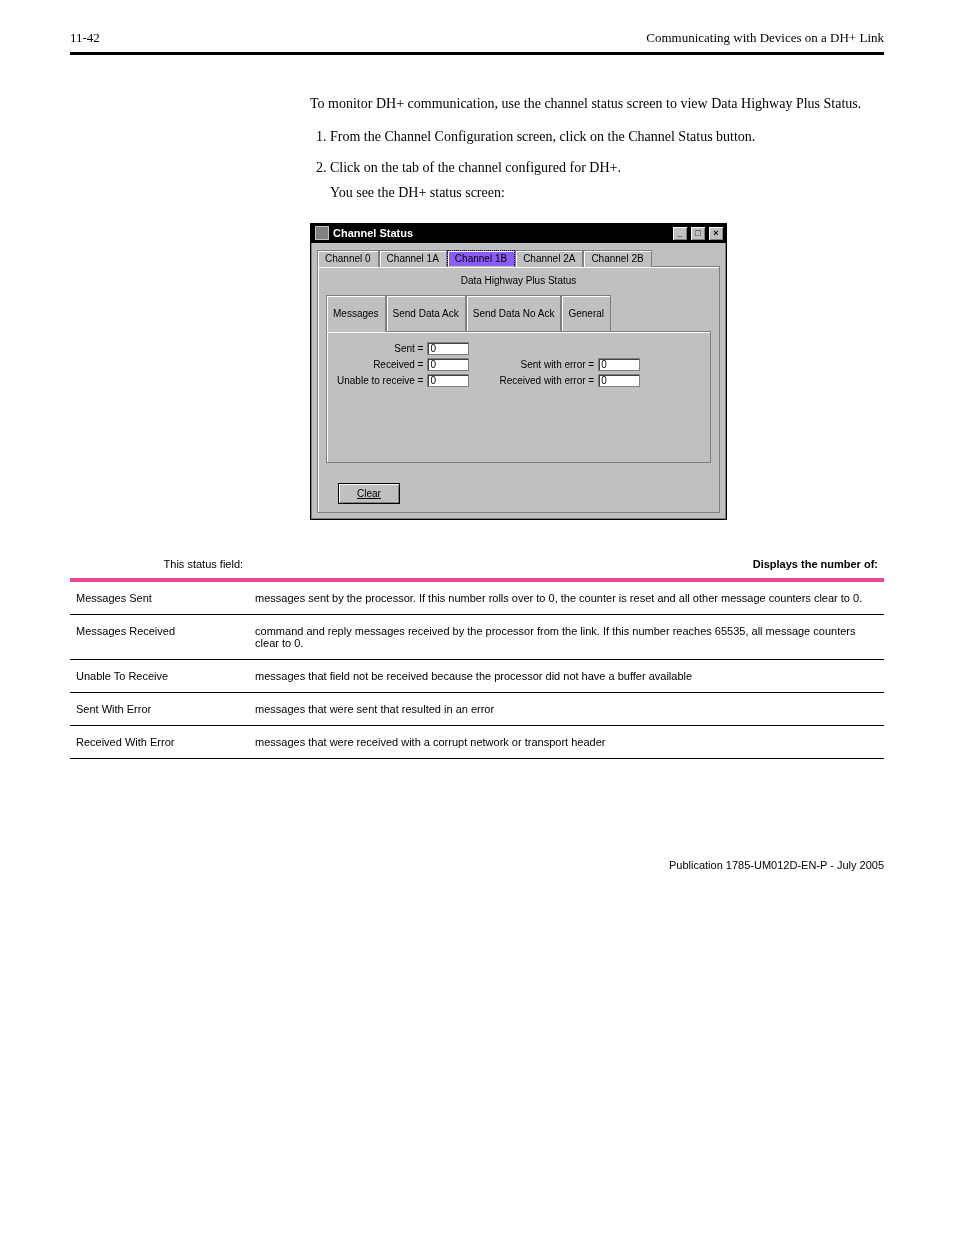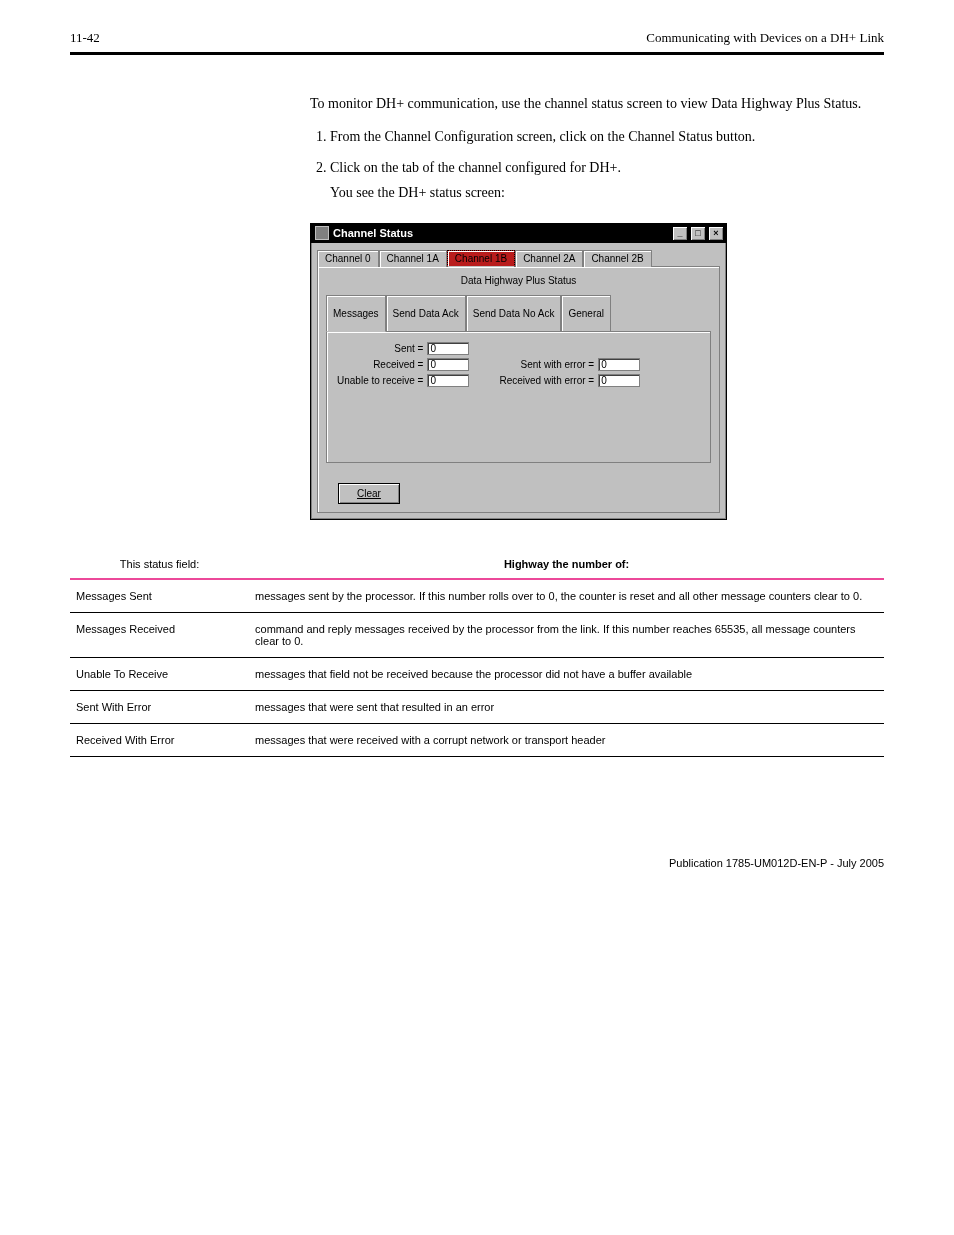--- a/index.html
+++ b/index.html
@@ -101,21 +101,21 @@
     background: #c0c0c0;
     margin-right: 0;
     box-shadow: inset 1px 1px 0 #fff;
     cursor: default;
   }
   .tab.active {
     border: 1px dotted #000;
     border-bottom: 1px solid #c0c0c0;
     position: relative;
     z-index: 2;
-    background: #b91c1c;
+    background: #8b5cf6;
   }
   .outer-panel {
     border: 1px solid #808080;
     box-shadow: inset 1px 1px 0 #fff;
     padding: 8px;
   }
   .panel-title {
     text-align: center;
     margin-bottom: 8px;
   }
@@ -188,24 +188,24 @@
 
   
   table.status-table {
     width: 100%;
     border-collapse: collapse;
     font-family: Arial, Helvetica, sans-serif;
     font-size: 11px;
     margin-top: 10px;
   }
   table.status-table th {
-    text-align: center;
+    text-align: right;
     font-weight: bold;
     padding: 8px 6px 8px 6px;
-    border-bottom: 2px solid #ec4899;
+    border-bottom: 4px solid #ec4899;
   }
   table.status-table td {
     vertical-align: top;
     padding: 10px 6px 10px 6px;
     border-bottom: 1px solid #000;
   }
   table.status-table .col1 { width: 22%; font-weight: normal; }
   .footer {
     margin-top: 100px;
     text-align: right;
@@ -294,21 +294,21 @@
           <span class="btn3d"><span class="u">Clear</span></span>
         </div>
       </div>
     </div>
   </div>
 
   <table class="status-table">
     <thead>
       <tr>
         <th class="col1">This status field:</th>
-        <th>Highway the number of:</th>
+        <th>Displays the number of:</th>
       </tr>
     </thead>
     <tbody>
       <tr>
         <td class="col1">Messages Sent</td>
         <td>messages sent by the processor. If this number rolls over to 0, the counter is reset and all other message counters clear to 0.</td>
       </tr>
       <tr>
         <td class="col1">Messages Received</td>
         <td>command and reply messages received by the processor from the link. If this number reaches 65535, all message counters clear to 0.</td>

